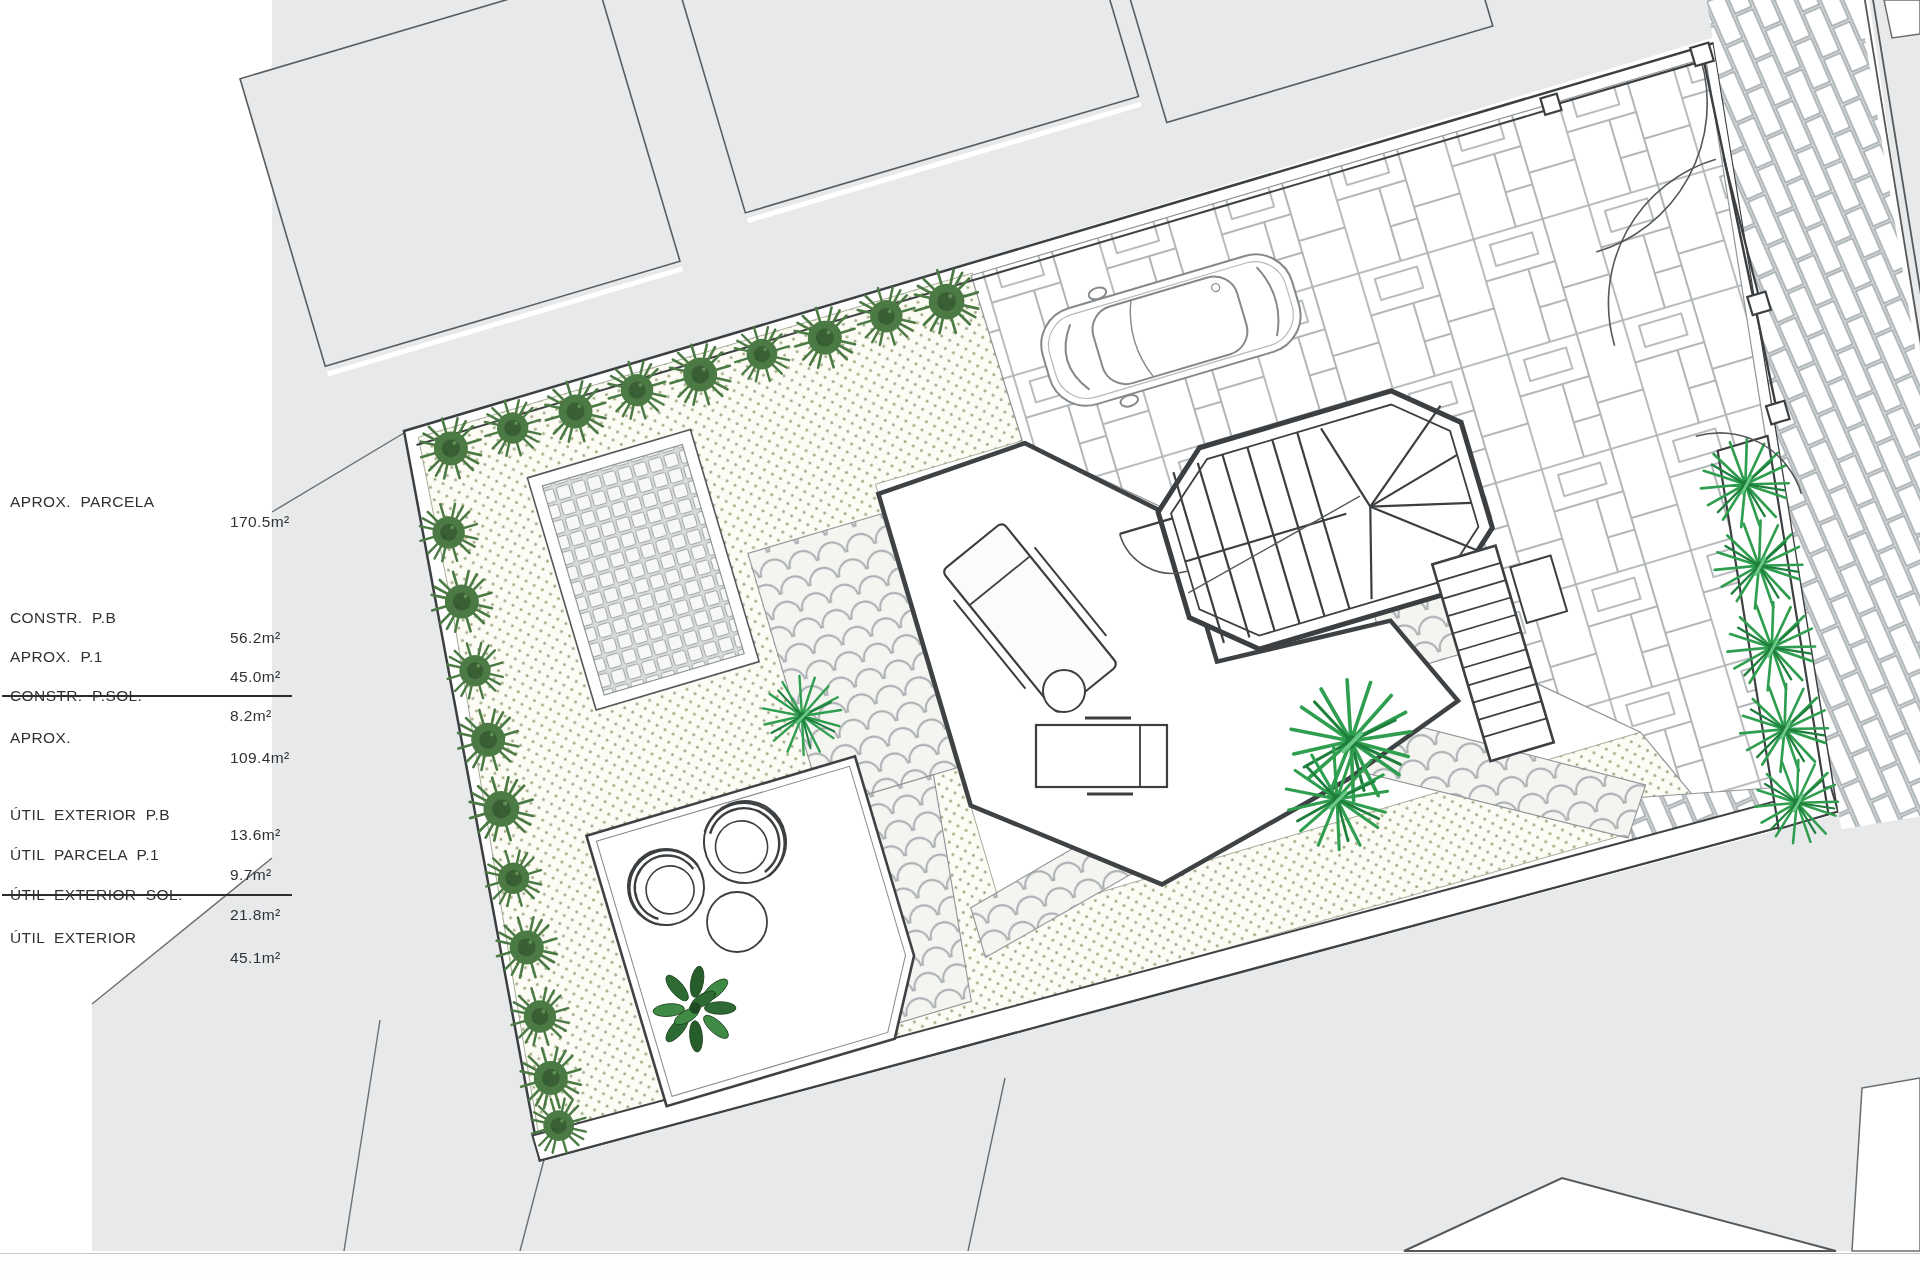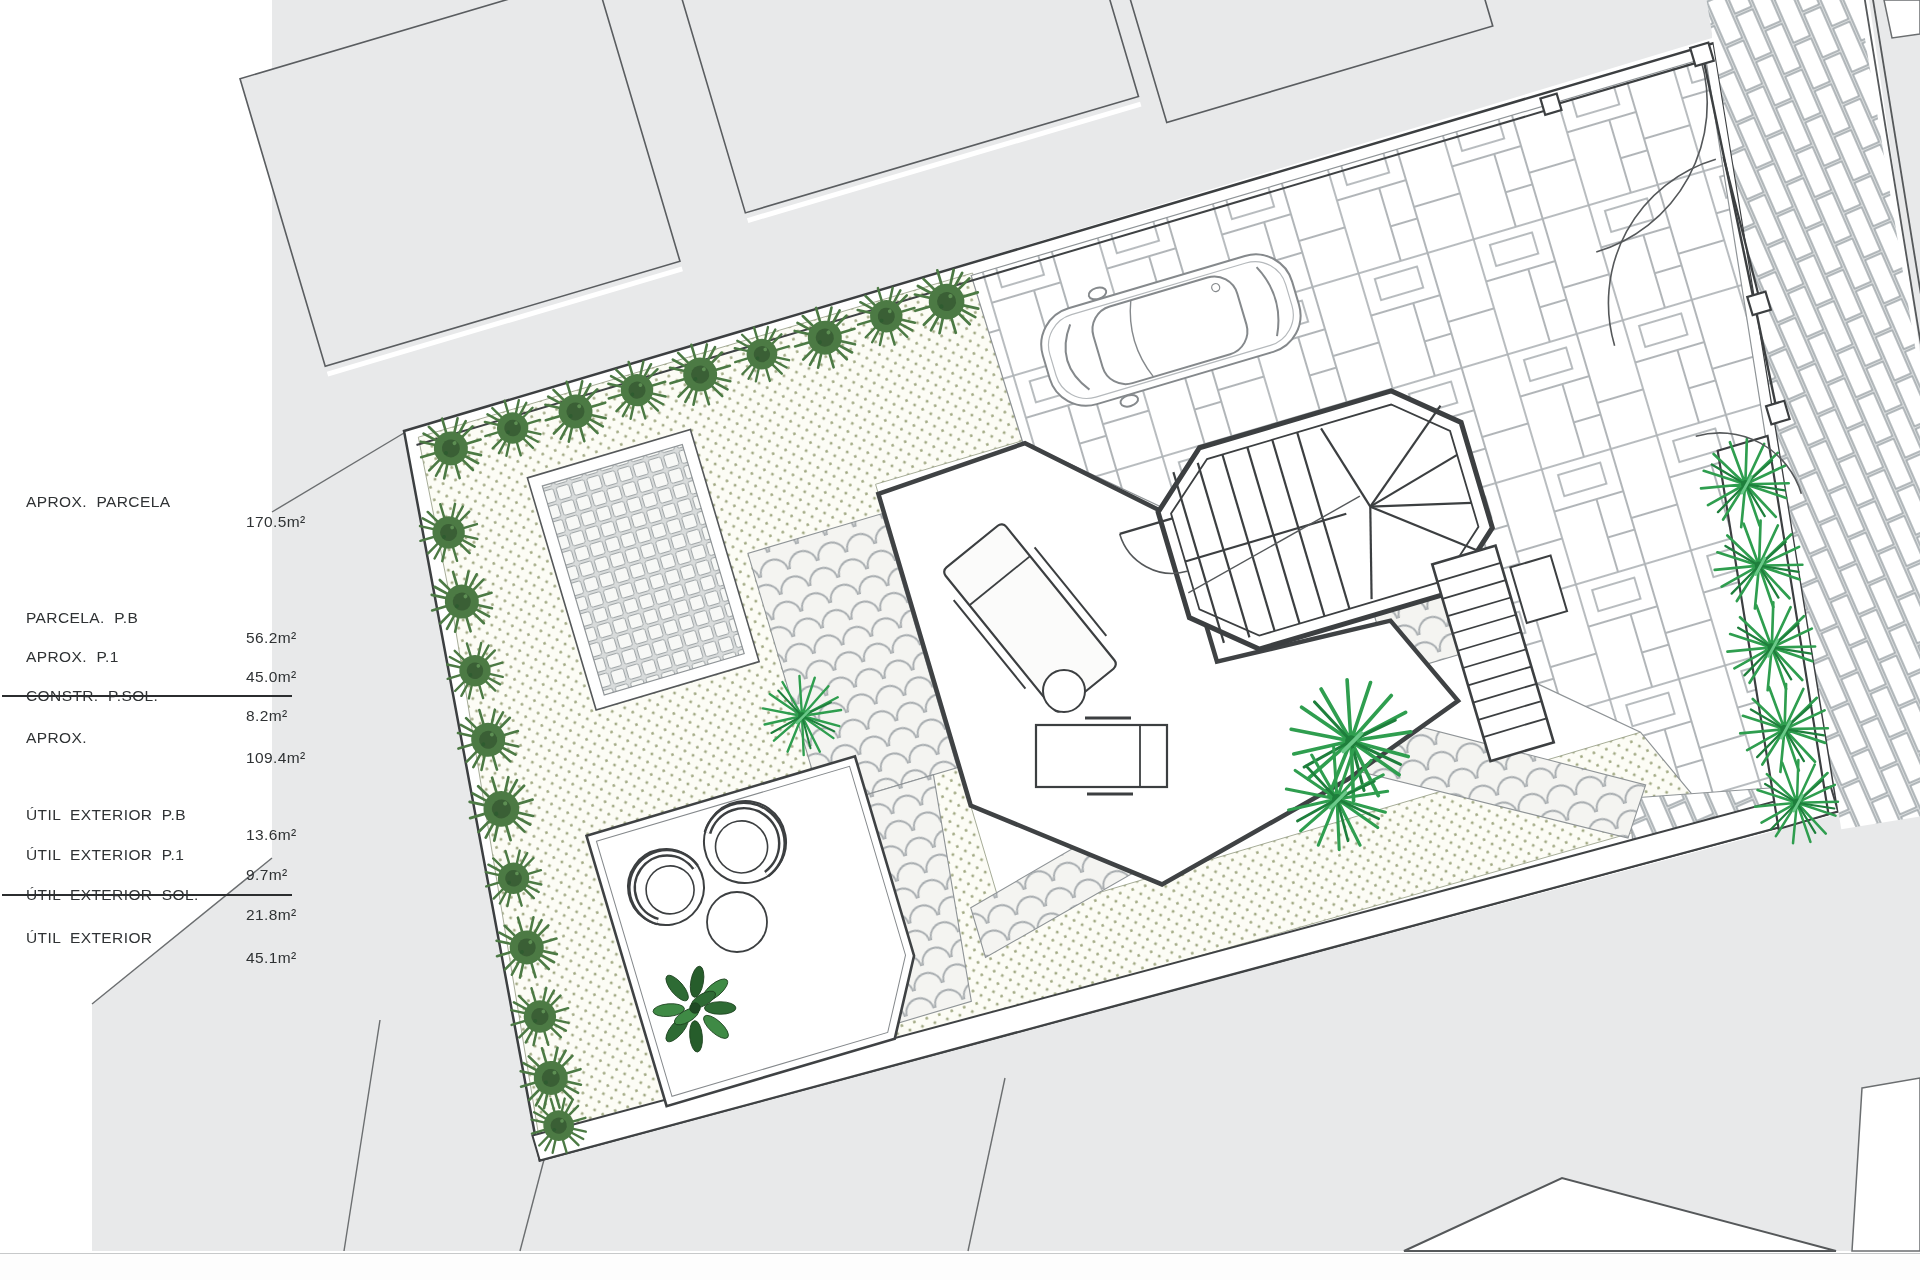--- a/index.html
+++ b/index.html
@@ -1,20 +1,20 @@
 <!DOCTYPE html>
 <html><head>
 <meta charset="utf-8">
 <style>
   html,body{margin:0;padding:0}
   body{width:1920px;height:1280px;position:relative;background:#fff;overflow:hidden;
        font-family:"Liberation Sans", sans-serif;}
   #stage{position:absolute;inset:0;}
   svg{position:absolute;left:0;top:0;}
-  .summary{position:absolute;left:0;top:0;width:310px;height:100%;z-index:5;padding-left:16px;}
+  .summary{position:absolute;left:0;top:0;width:310px;height:100%;z-index:5;}
   .srow{position:absolute;height:20px;line-height:20px;font-size:15.5px;color:#2f3234;
         letter-spacing:0.4px;white-space:pre;}
   .srow .lbl{position:absolute;left:10px;white-space:pre;}
   .srow .val{position:absolute;left:230px;white-space:pre;text-align:center;}
   .sdivider{position:absolute;left:2px;width:290px;height:2px;background:#2b2d2f;}
   .bottomstrip{position:absolute;left:0;top:1253px;width:1920px;height:27px;background:#fdfdfd;
         border-top:1.5px solid #c7c9ca;z-index:4;}
 </style>
 </head>
 <body>
@@ -311,42 +311,42 @@
     <polygon points="1862,1088 1920,1078 1920,1251 1852,1251" fill="#ffffff" stroke="#6b6e70" stroke-width="1.5"></polygon>
   </g>
 </svg>
 
 <div class="summary">
   <div class="srow" style="top:472px">
     <span class="lbl">APROX.  PARCELA</span>
     <span class="val">170.5m²</span>
   </div>
   <div class="srow" style="top:588px">
-    <span class="lbl">PARCELA.  P.B</span>
+    <span class="lbl">CONSTR.  P.B</span>
     <span class="val">56.2m²</span>
   </div>
   <div class="srow" style="top:627px">
     <span class="lbl">APROX.  P.1</span>
     <span class="val">45.0m²</span>
   </div>
   <div class="srow" style="top:666px">
     <span class="lbl">CONSTR.  P.SOL.</span>
     <span class="val">8.2m²</span>
   </div>
   <div class="sdivider" style="top:695px"></div>
   <div class="srow" style="top:708px">
     <span class="lbl">APROX.</span>
     <span class="val">109.4m²</span>
   </div>
   <div class="srow" style="top:785px">
     <span class="lbl">ÚTIL  EXTERIOR  P.B</span>
     <span class="val">13.6m²</span>
   </div>
   <div class="srow" style="top:825px">
-    <span class="lbl">ÚTIL  EXTERIOR  P.1</span>
+    <span class="lbl">ÚTIL  PARCELA  P.1</span>
     <span class="val">9.7m²</span>
   </div>
   <div class="srow" style="top:865px">
     <span class="lbl">ÚTIL  EXTERIOR  SOL.</span>
     <span class="val">21.8m²</span>
   </div>
   <div class="sdivider" style="top:894px"></div>
   <div class="srow" style="top:908px">
     <span class="lbl">ÚTIL  EXTERIOR</span>
     <span class="val">45.1m²</span>

